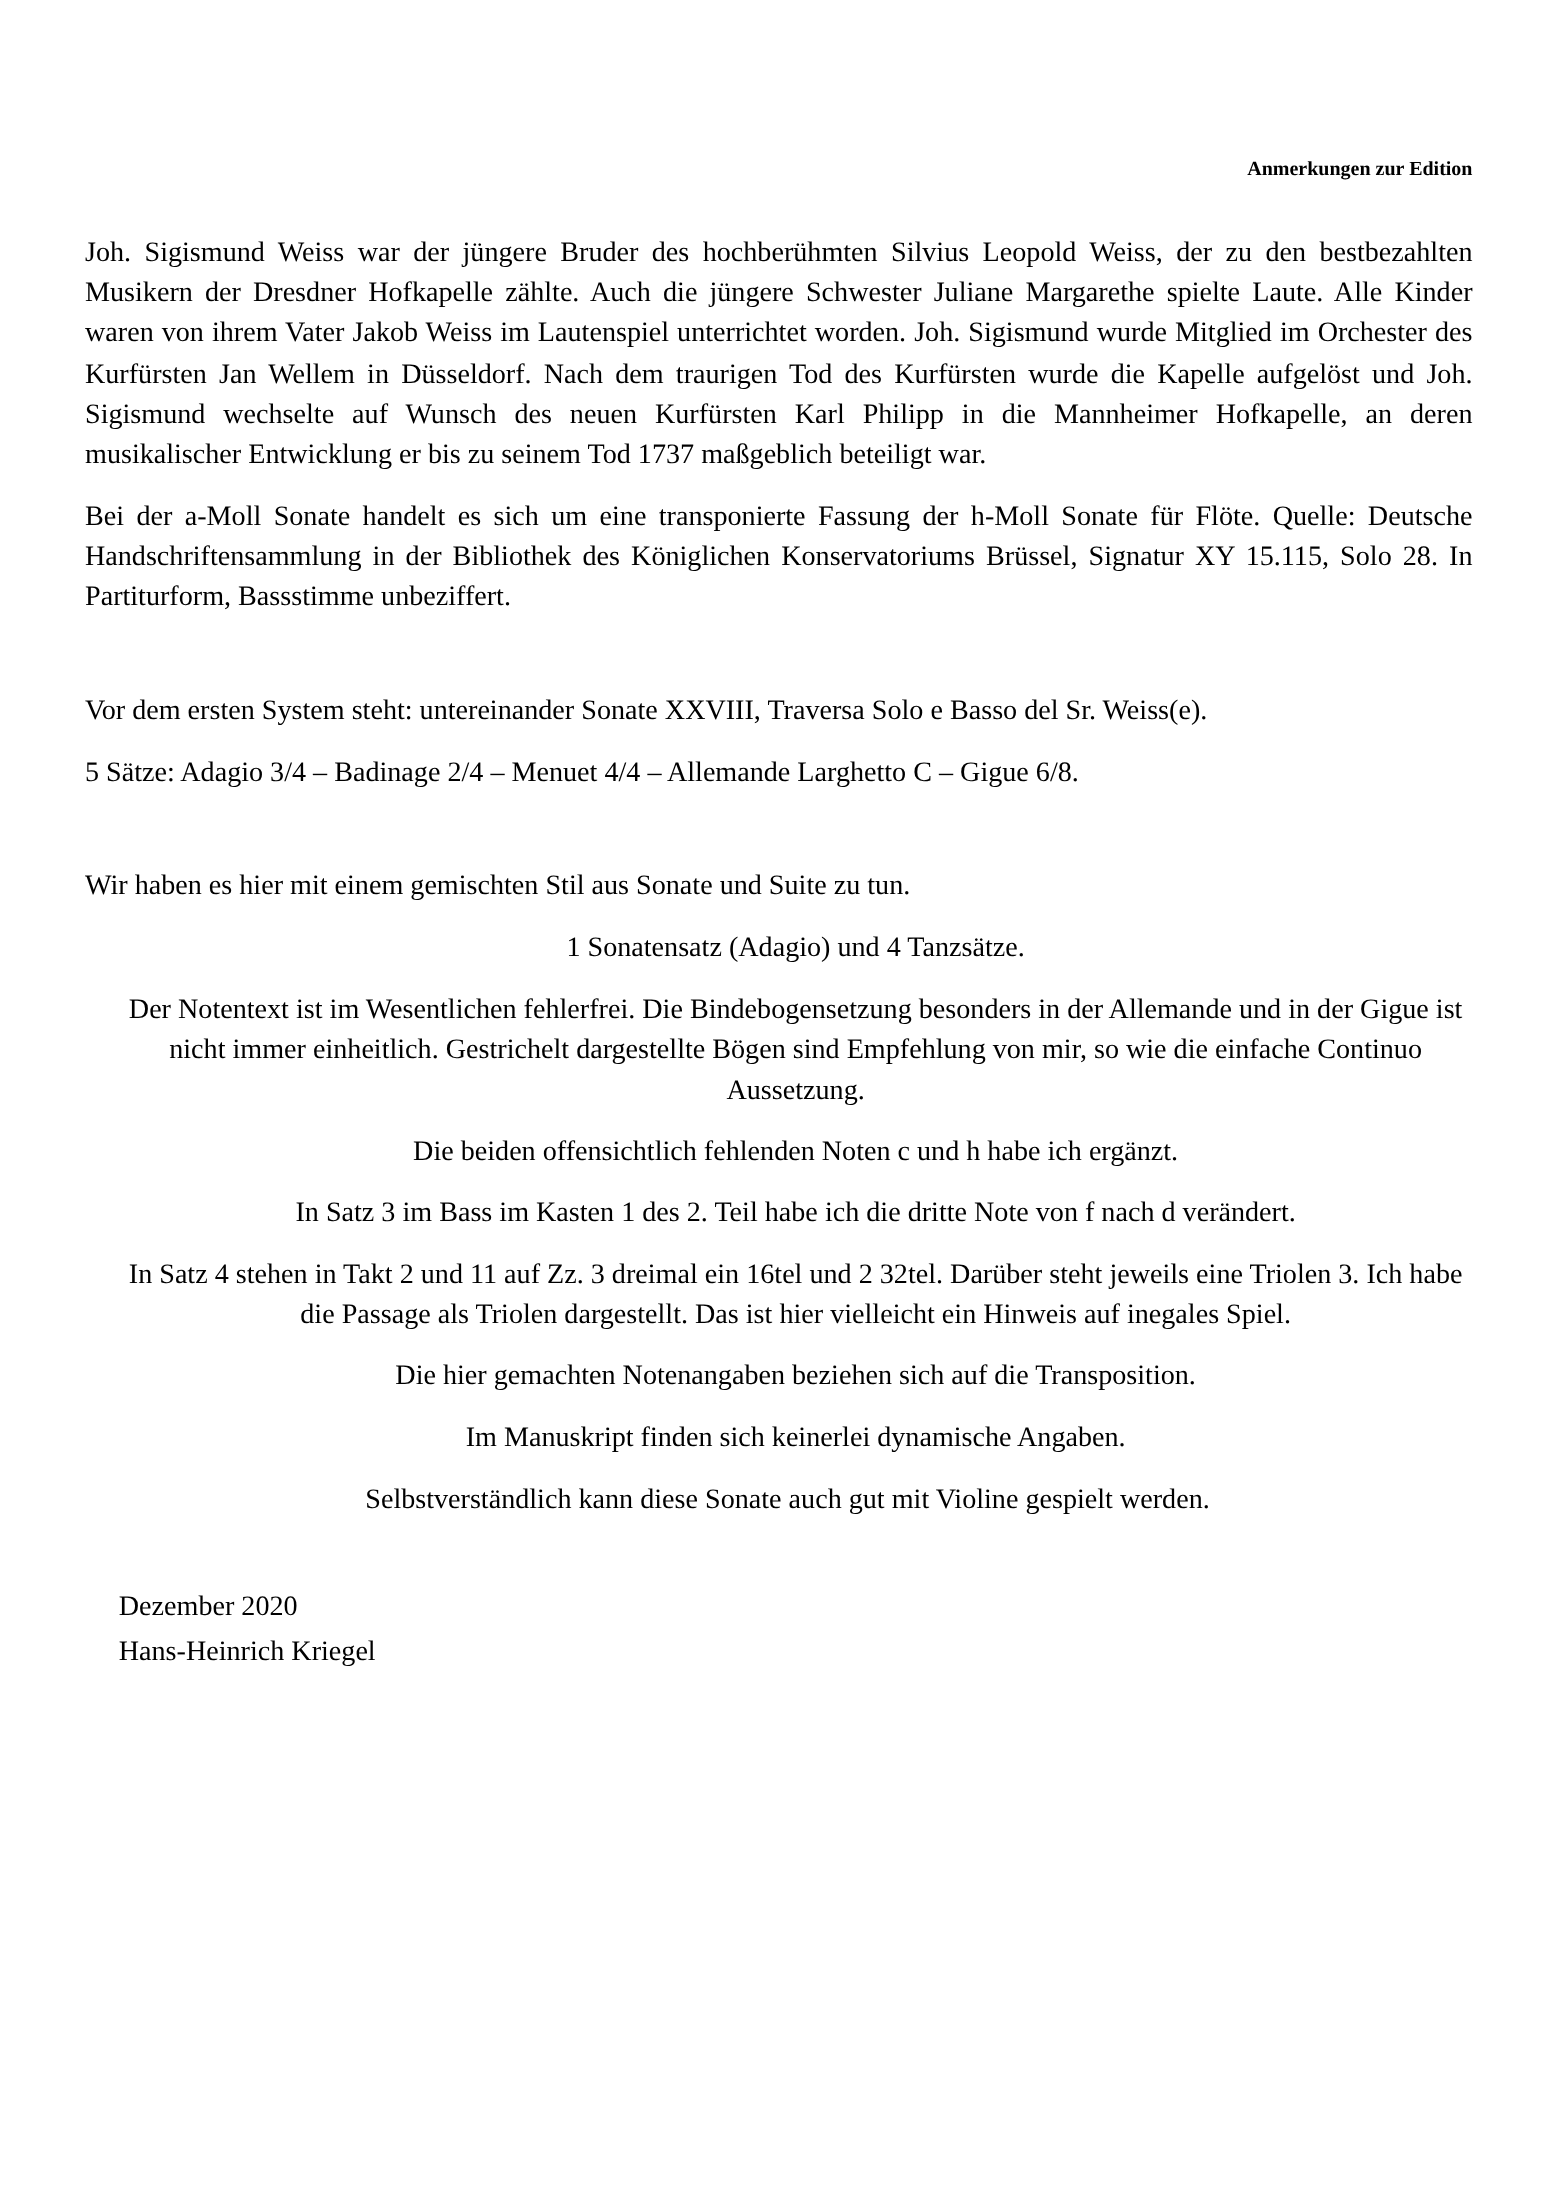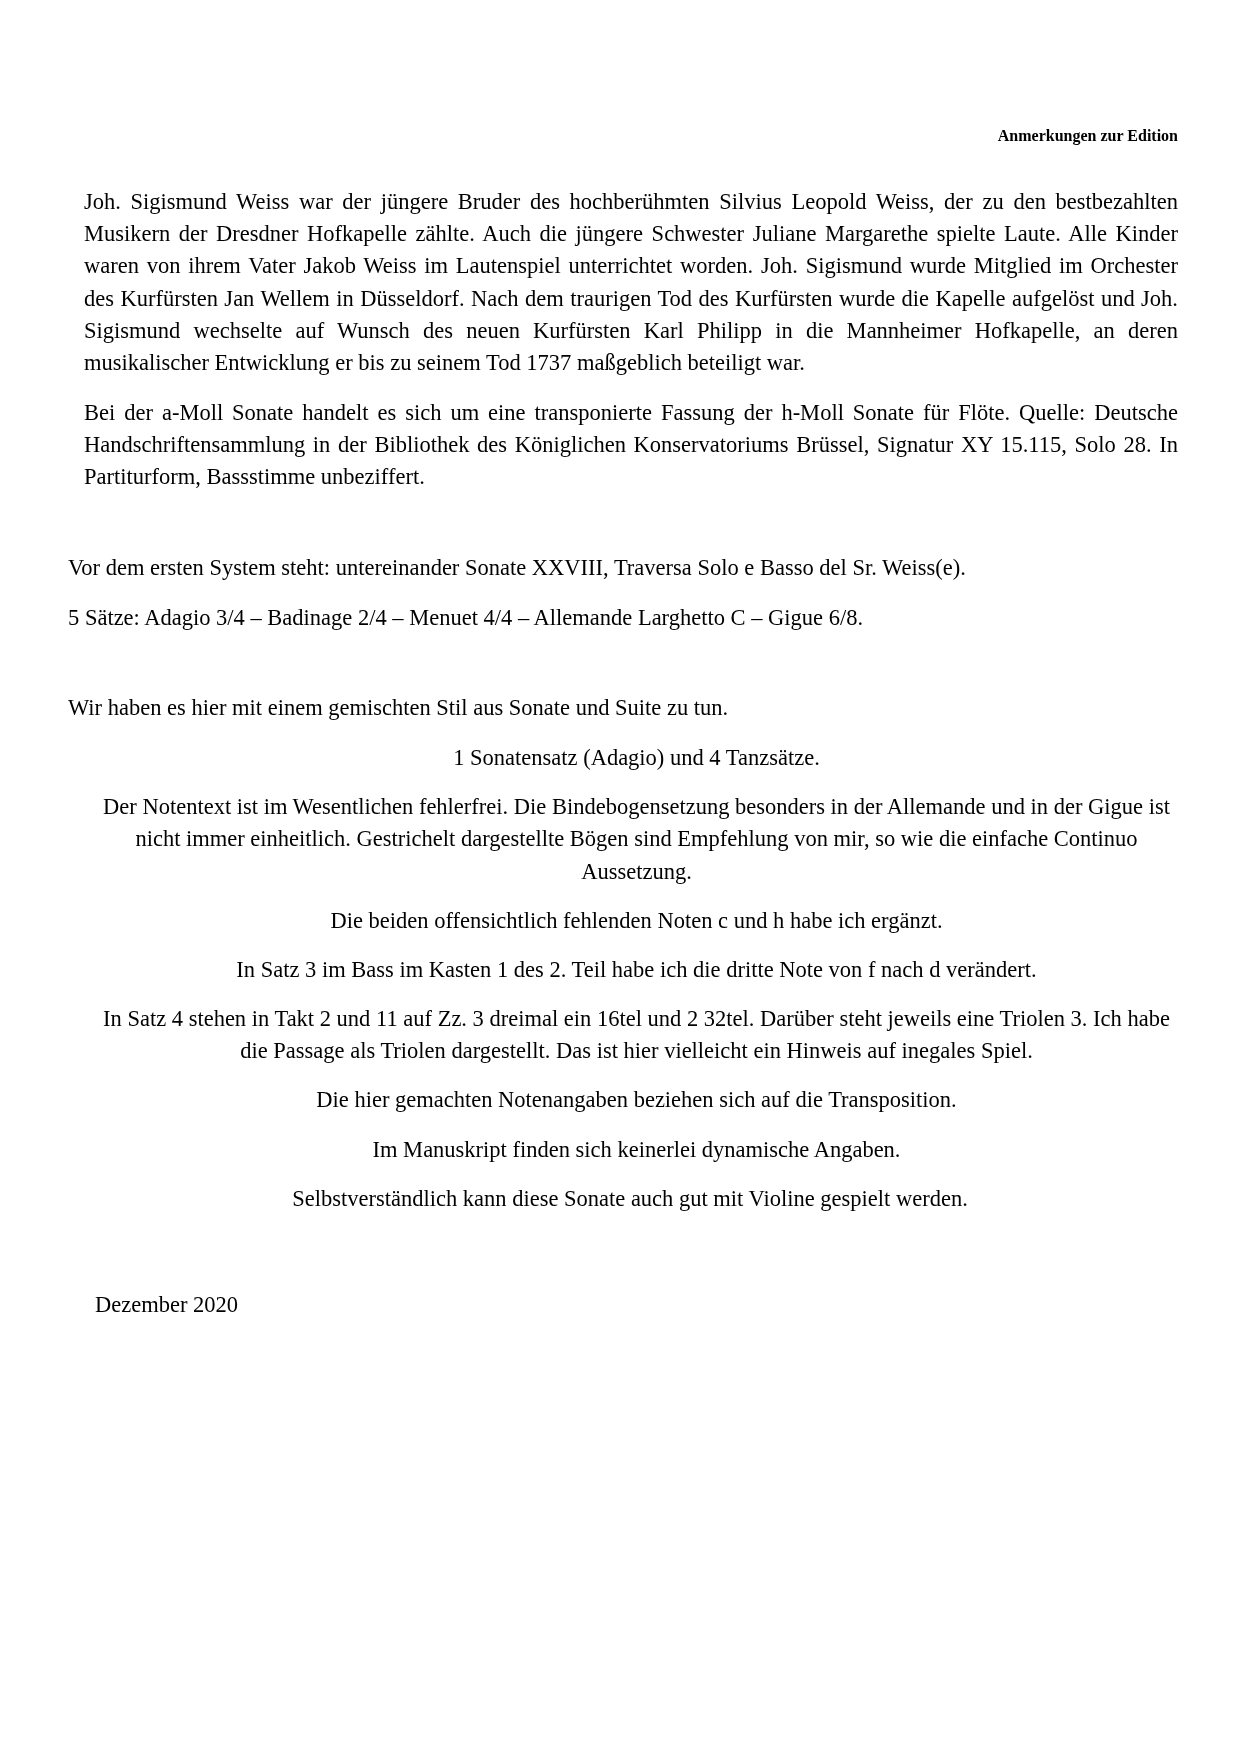--- a/index.html
+++ b/index.html
@@ -68,21 +68,21 @@
     line-height: 1.25;
   }
 
   
   .body-area {
     margin-top: 40px;
     font-size: 22.5px;
     line-height: 1.43;
   }
   p.para {
-    margin: 0 0 18px 16px;
+    margin: 0 0 18px 0;
     text-align: justify;
     text-justify: inter-word;
     hyphens: none;
   }
   p.flow {
     margin: 0 0 18px 0;
     text-align: left;
   }
   .gap-lg {
     height: 40px;
@@ -93,21 +93,21 @@
     text-align: center;
   }
   p.indented-sm {
     margin: 0 0 17px 0;
     padding-left: 14px;
     text-align: center;
   }
 
   
   .signature {
-    margin-top: 72px;
+    margin-top: 52px;
     padding-left: 27px;
     font-size: 22.5px;
     line-height: 1.62;
   }
   .signature div {
     margin: 0;
   }
 </style>
 </head>
 <body>
@@ -138,16 +138,17 @@
     <p class="indented">Die beiden offensichtlich fehlenden Noten c und h habe ich ergänzt.</p>
     <p class="indented">In Satz 3 im Bass im Kasten 1 des 2. Teil habe ich die dritte Note von f nach d verändert.</p>
     <p class="indented">In Satz 4 stehen in Takt 2 und 11 auf Zz. 3 dreimal ein 16tel und 2 32tel. Darüber steht jeweils eine Triolen 3. Ich habe die Passage als Triolen dargestellt. Das ist hier vielleicht ein Hinweis auf inegales Spiel.</p>
     <p class="indented">Die hier gemachten Notenangaben beziehen sich auf die Transposition.</p>
     <p class="indented">Im Manuskript finden sich keinerlei dynamische Angaben.</p>
 
     <p class="indented-sm">Selbstverständlich kann diese Sonate auch gut mit Violine gespielt werden.</p>
 
     <div class="signature">
       <div>Dezember 2020</div>
+      <div>Hans-Heinrich Kriegel</div>
     </div>
 
   </div>
 </div>
 
 </body></html>

